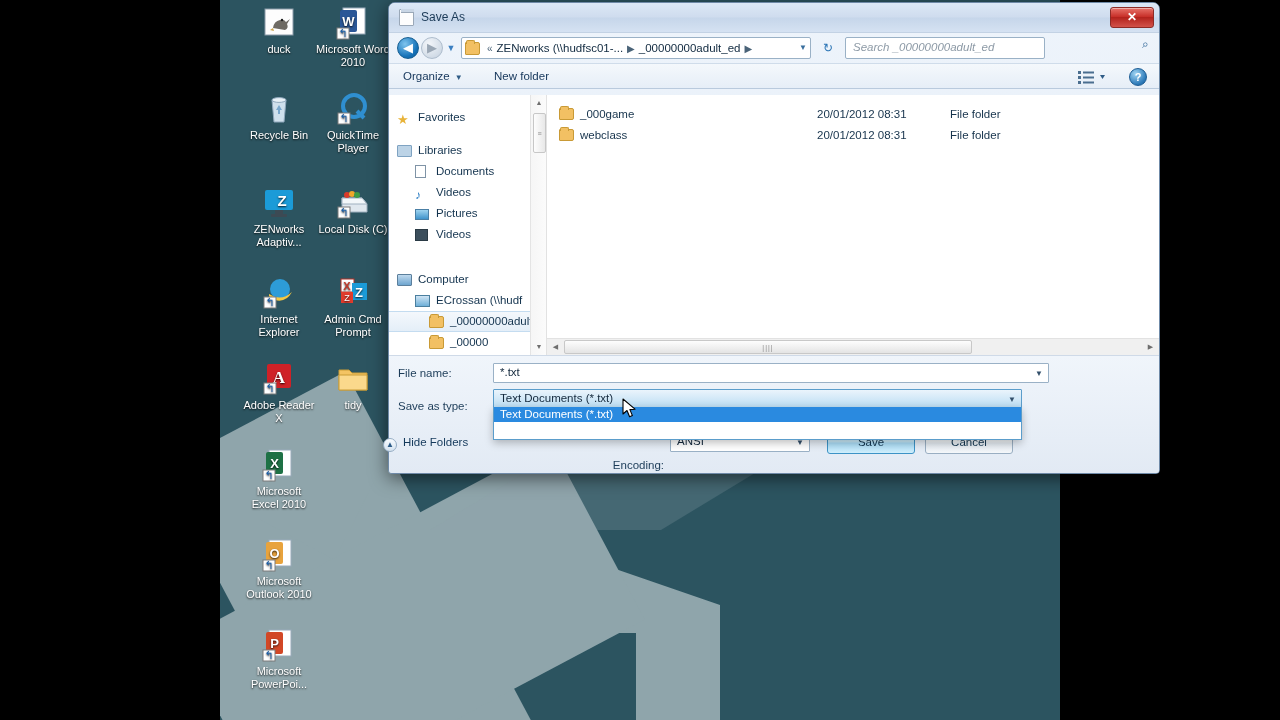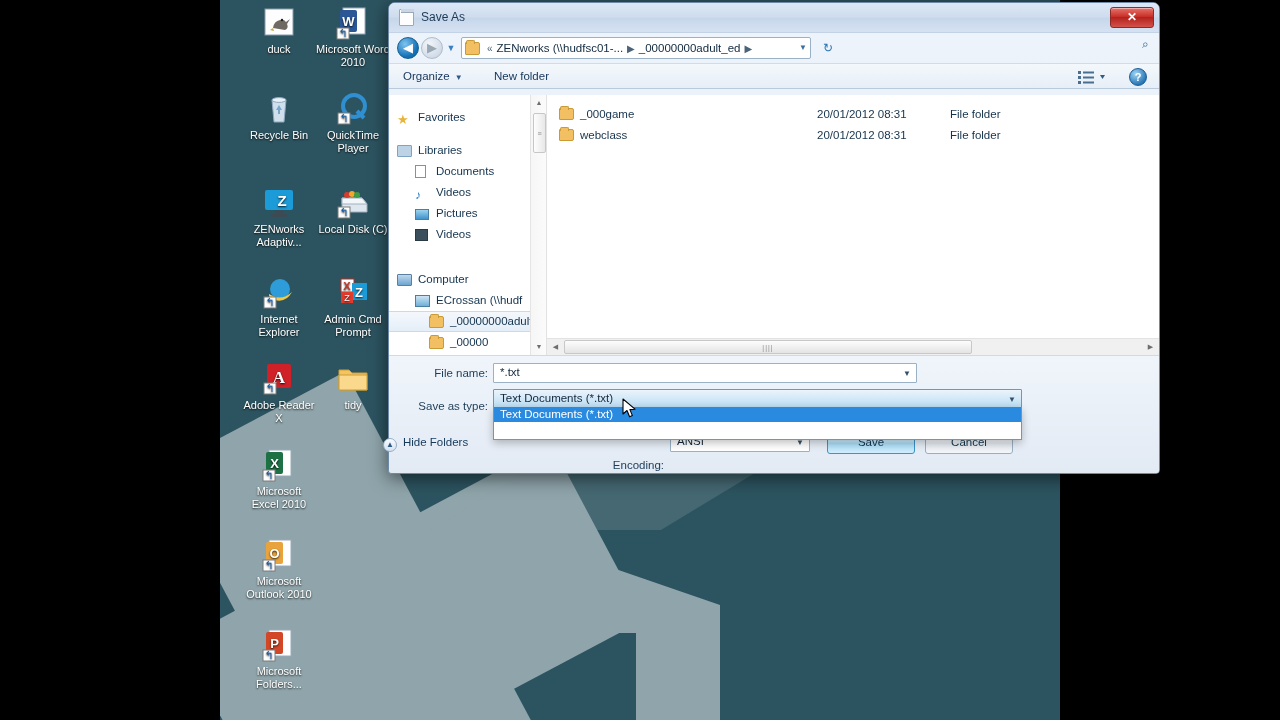--- a/index.html
+++ b/index.html
@@ -253,21 +253,21 @@
     text-align:center; line-height:16px; color:#6e6e6e; cursor:pointer;
   }
 
   
   #formarea {
     position:absolute; left:0; top:352px; right:0; bottom:0;
     background:linear-gradient(#f0f5fb,#e2eaf4);
     border-top:1px solid #cfdae8;
   }
   .flabel {
-    position:absolute; font-size:11.5px; color:#1c3c58; text-align:right; width:90px;
+    position:absolute; font-size:11.5px; color:#1c3c58; text-align:left; width:90px;
   }
   .fcombo {
     position:absolute; height:20px; background:#fff;
     border:1px solid #9ab1c6; border-radius:1px;
     font-size:11.5px; color:#14293d; padding:2px 20px 0 6px;
     white-space:nowrap; overflow:hidden; cursor:pointer;
   }
   .fcombo .ccaret {
     position:absolute; right:5px; top:5px; font-size:8px; color:#33506b;
   }
@@ -477,21 +477,21 @@
   <div class="dicon" style="left:22px;top:628px;">
     <span class="glyph">
       <svg width="34" height="34" viewBox="0 0 34 34">
         <rect x="7" y="2" width="22" height="26" fill="#fff" stroke="#9aabbb"></rect>
         <rect x="4" y="4" width="17" height="22" rx="2" fill="#d24726"></rect>
         <text x="12.5" y="20" font-size="13" fill="#fff" text-anchor="middle" font-weight="bold">P</text>
         <rect x="1" y="22" width="12" height="11" fill="#fff" stroke="#7a7a7a"></rect>
         <text x="7" y="31" font-size="11" fill="#1a5fa8" text-anchor="middle">↰</text>
       </svg>
     </span>
-    <span class="lbl">Microsoft Folders...</span>
+    <span class="lbl">Microsoft PowerPoi...</span>
   </div>
 </div>
 
 <div id="saveas">
 
   <div id="titlebar">
     <div id="title-icon"></div>
     <div class="ttl">Save As</div>
     <div id="closebtn">✕</div>
   </div>
@@ -506,20 +506,21 @@
       <span class="crumb-sep">«</span>
       <span class="crumb">ZENworks (\\hudfsc01-...</span>
       <span class="crumb-sep">▶</span>
       <span class="crumb">_00000000adult_ed</span>
       <span class="crumb-sep">▶</span>
       <span id="addr-dropdown">▼</span>
     </div>
 
     <div id="refreshbtn">↻</div>
 
+    <div id="searchbox">Search _00000000adult_ed</div>
     <div id="search-icon">⌕</div>
   </div>
 
   <div id="toolbar">
     <div id="organize">
       <span>Organize</span><span class="tcaret">▼</span>
     </div>
     <div id="newfolder">New folder</div>
     <div id="viewbtn">
       <svg width="34" height="18" viewBox="0 0 34 18">
@@ -616,21 +617,21 @@
       </div>
     </div>
   </div>
 
   <div id="formarea"></div>
 </div>
 
 <div style="position:absolute;left:370px;top:2px;width:668px;height:472px;pointer-events:none;">
 
   <div class="flabel" style="left:28px;top:365px;pointer-events:auto;">File name:</div>
-  <div class="fcombo" style="left:123px;top:361px;width:424px;pointer-events:auto;">
+  <div class="fcombo" style="left:123px;top:361px;width:556px;pointer-events:auto;">
     <span>*.txt</span>
     <span class="ccaret">▼</span>
   </div>
 
   <div class="flabel" style="left:28px;top:391px;pointer-events:auto;margin-top:7px;">Save as type:</div>
   <div class="fcombo" id="sat-combo" style="left:123px;top:387px;width:529px;pointer-events:auto;">
     <span>Text Documents (*.txt)</span>
     <span class="ccaret">▼</span>
   </div>
 

